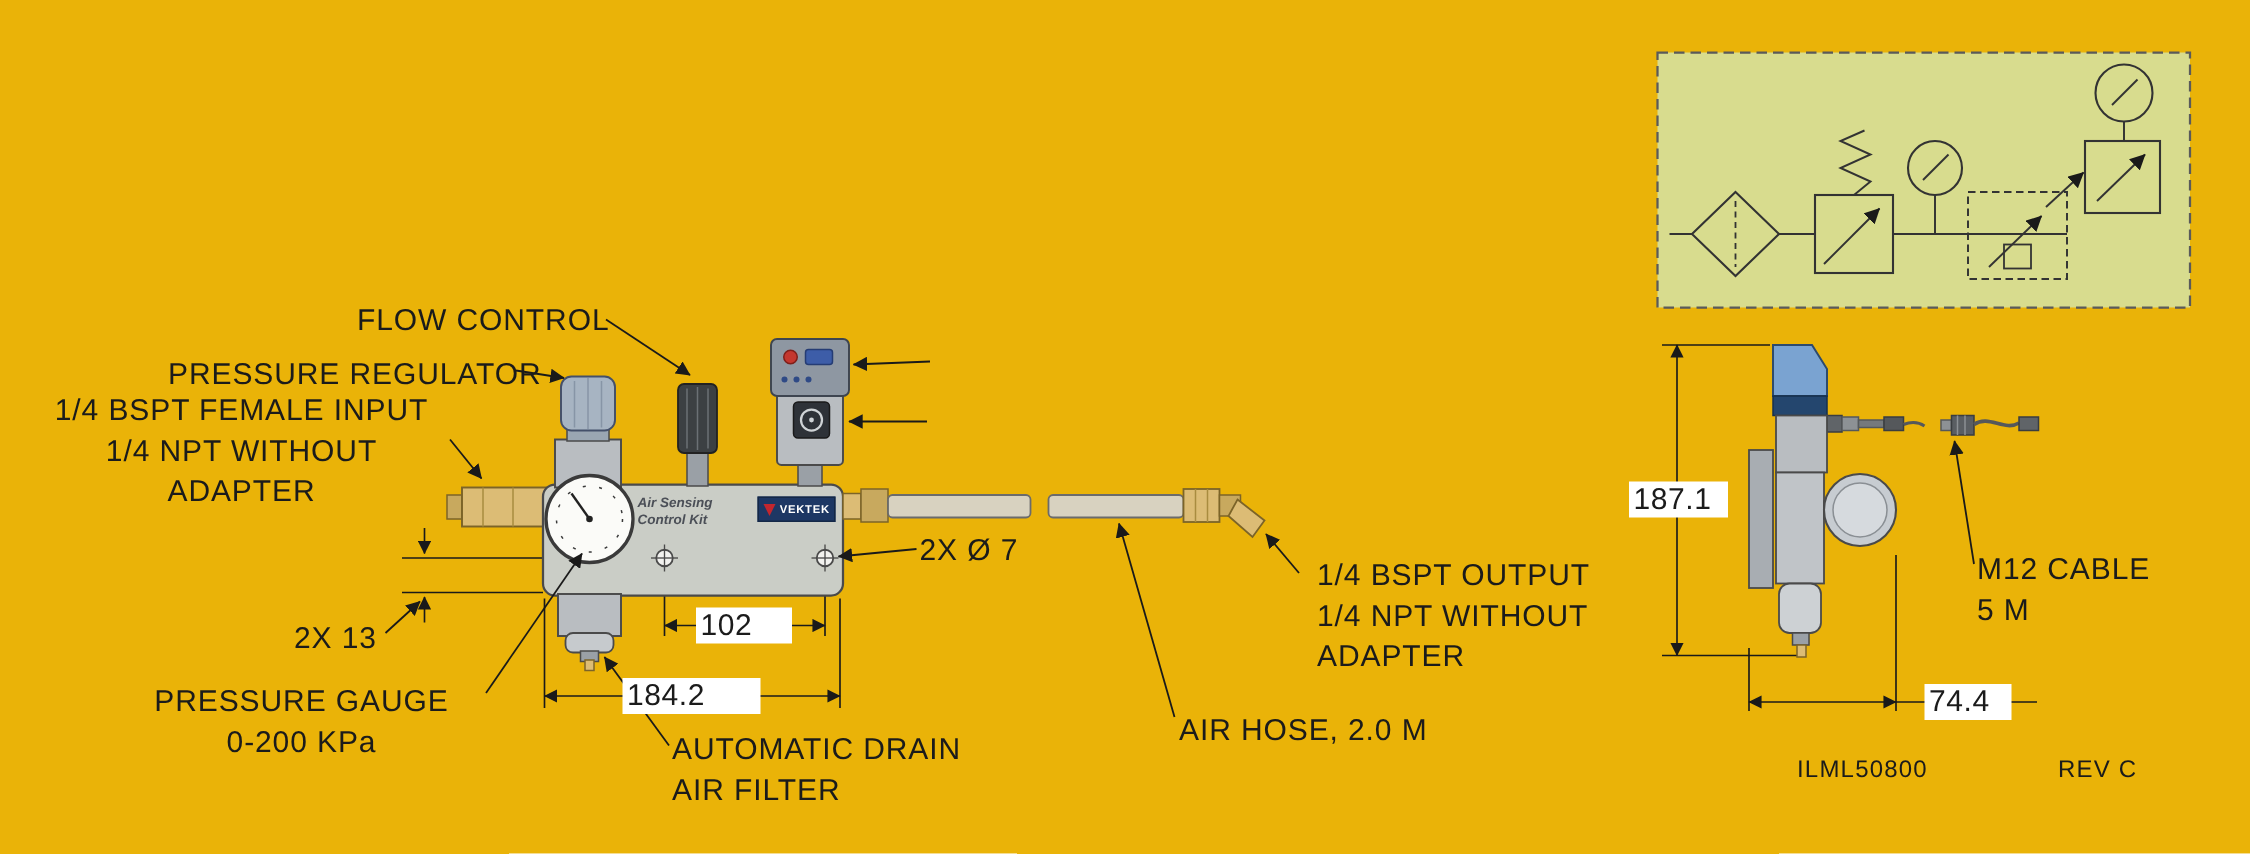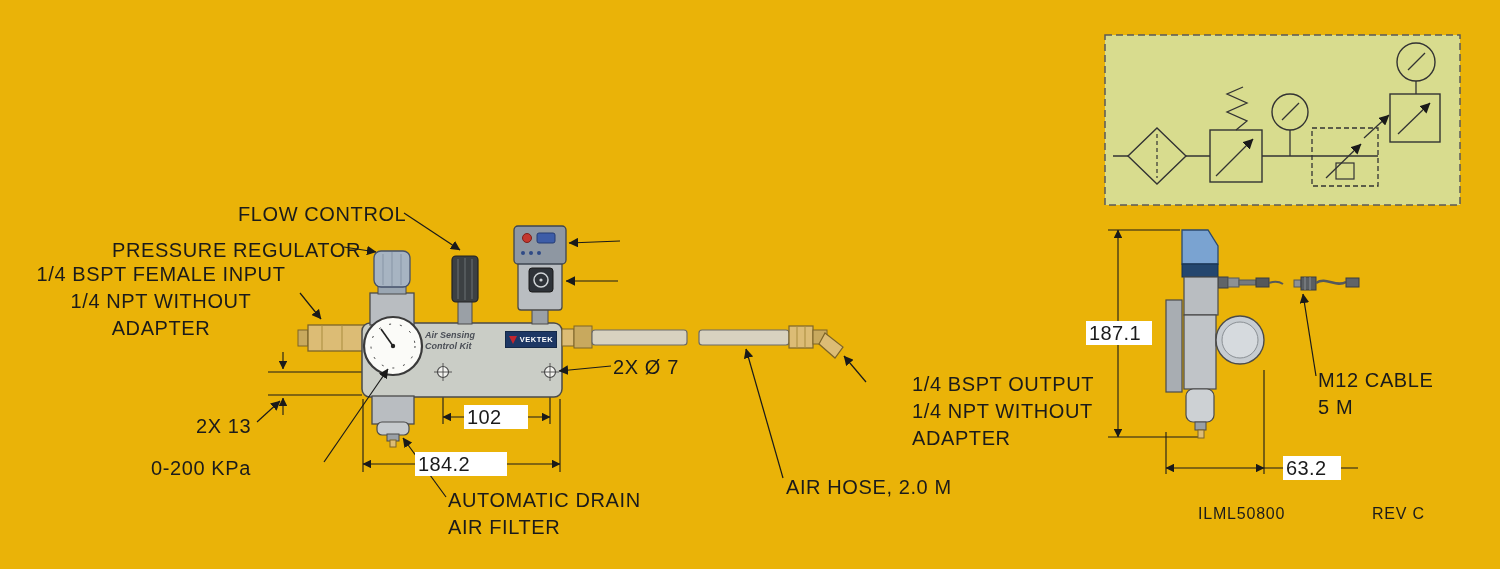--- a/index.html
+++ b/index.html
@@ -229,46 +229,47 @@
   <div>1/4 BSPT FEMALE INPUT</div>
   <div>1/4 NPT WITHOUT</div>
   <div>ADAPTER</div>
 </div>
 
 
 
 <div class="lbl" style="left:613px;top:354px">2X Ø 7</div>
 
 <div class="lbl right" style="left:90px;top:455px;width:222px">
+  <div>PRESSURE GAUGE</div>
   <div>0-200 KPa</div>
 </div>
 
 <div class="lbl" style="left:448px;top:487px">
   <div>AUTOMATIC DRAIN</div>
   <div>AIR FILTER</div>
 </div>
 
-<div class="lbl" style="left:912px;top:371px">
+<div class="lbl" style="left:878px;top:371px">
   <div>1/4 BSPT OUTPUT</div>
   <div>1/4 NPT WITHOUT</div>
   <div>ADAPTER</div>
 </div>
 
 <div class="lbl" style="left:786px;top:474px">AIR HOSE, 2.0 M</div>
 
 <div class="lbl" style="left:1318px;top:367px">
   <div>M12 CABLE</div>
   <div>5 M</div>
 </div>
 
 <div class="dim" style="left:415px;top:452px;width:92px">184.2</div>
 <div class="dim" style="left:464px;top:405px;width:64px">102</div>
 <div class="lbl" style="left:196px;top:413px">2X 13</div>
 <div class="dim" style="left:1086px;top:321px;width:66px">187.1</div>
-<div class="dim" style="left:1283px;top:456px;width:58px">63.2</div>
+<div class="dim" style="left:1283px;top:456px;width:58px">74.4</div>
 
 <div class="device-label">
   <div>Air Sensing</div>
   <div>Control Kit</div>
 </div>
 <div class="vektek">
   <span class="mark"></span>
   <span class="brand">VEKTEK</span>
 </div>
 

